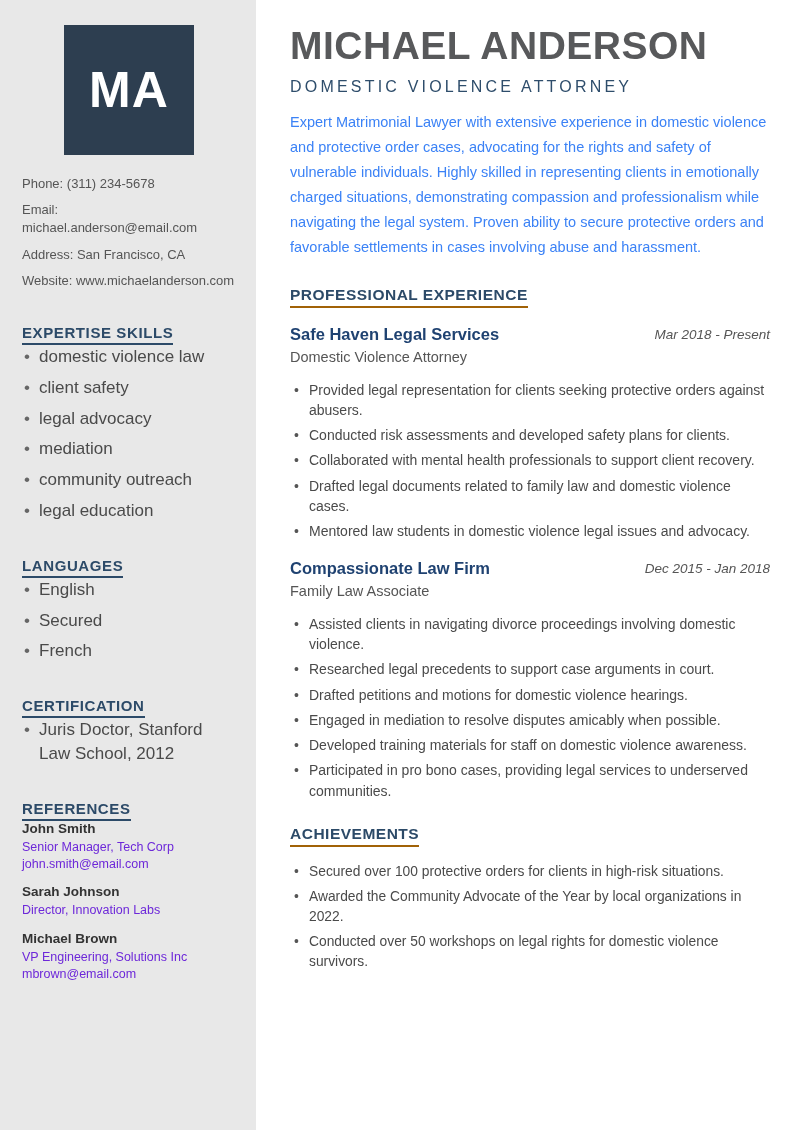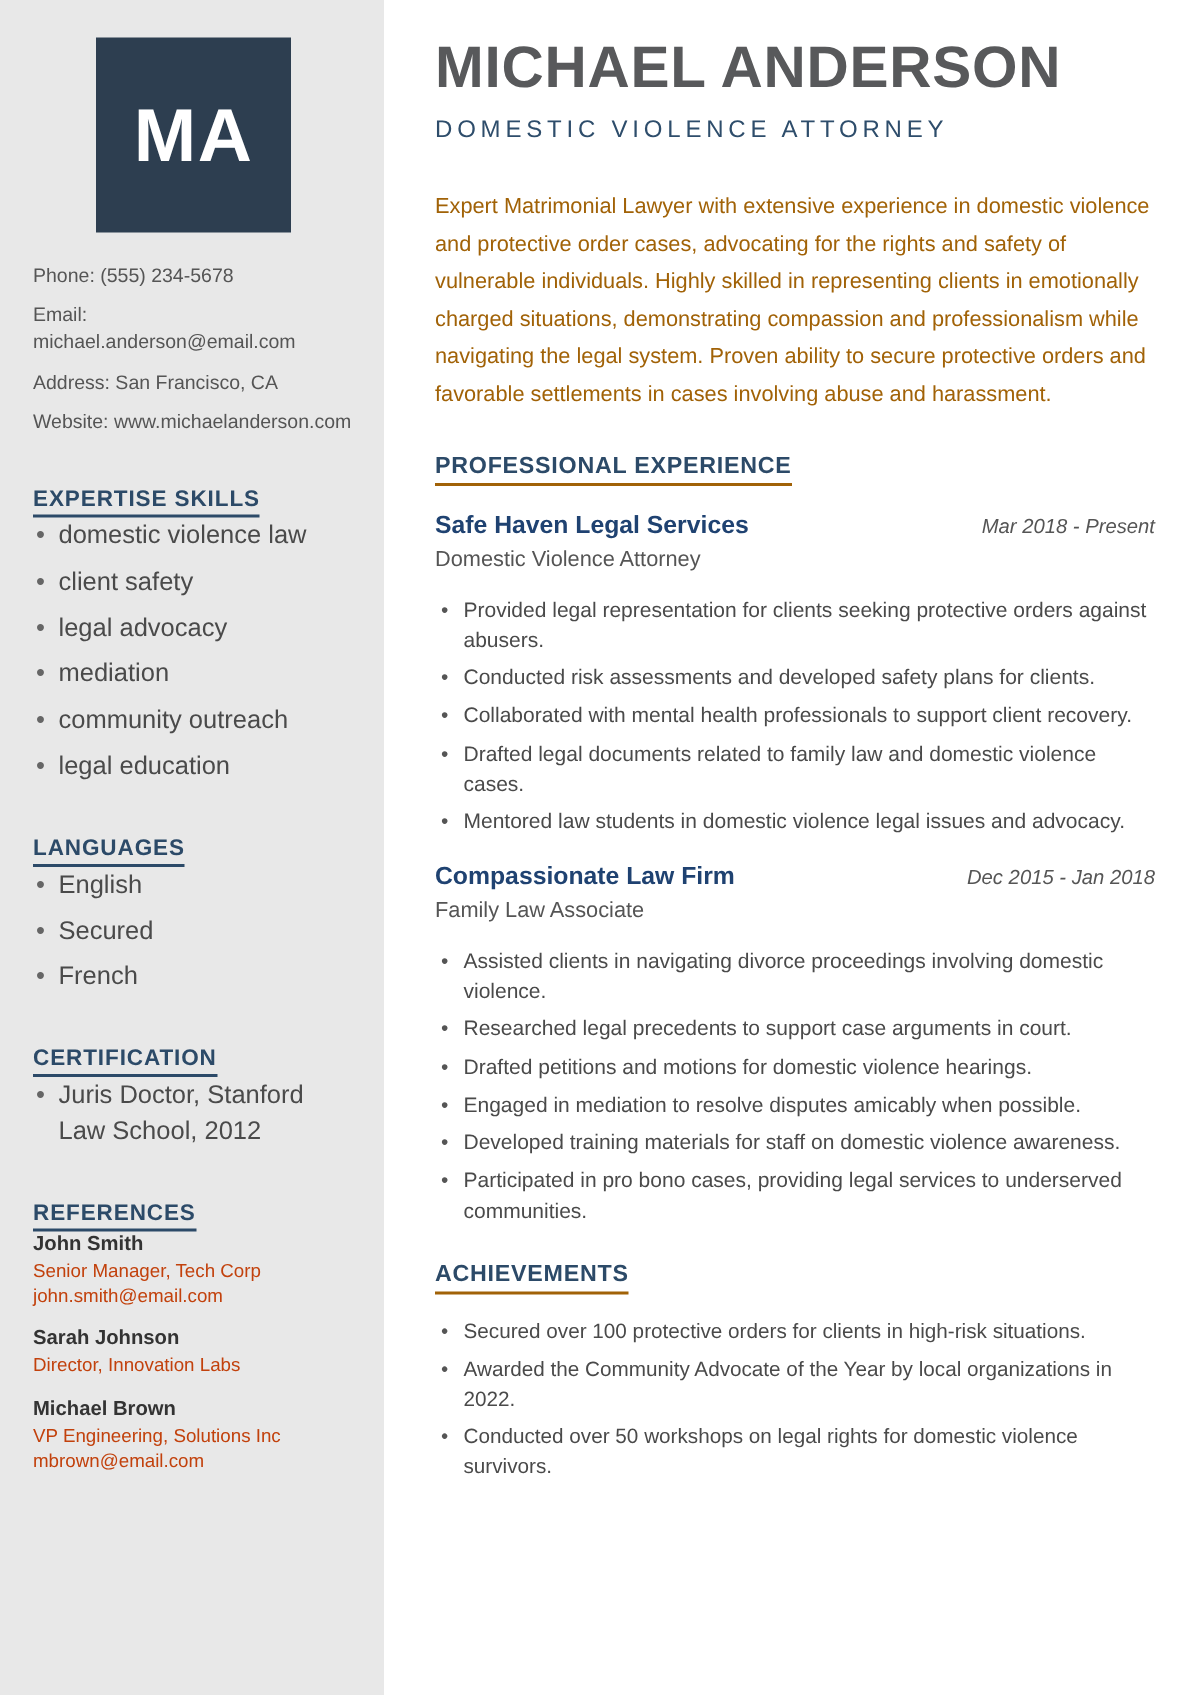--- a/index.html
+++ b/index.html
@@ -74,21 +74,21 @@
   }
   .ref-entry { margin-bottom: 12px; }
   .ref-name {
     font-size: 13.5px;
     font-weight: bold;
     color: #333333;
     margin-bottom: 3px;
   }
   .ref-role, .ref-email {
     font-size: 12.5px;
-    color: #c2410c;
+    color: #6d28d9;
     line-height: 1.35;
   }
 
   
   .main {
     flex: 1;
     background: #ffffff;
     padding: 26px 30px 0 34px;
   }
   .name {
@@ -99,23 +99,23 @@
     line-height: 1.05;
   }
   .job-title {
     margin-top: 11px;
     font-size: 16px;
     font-weight: 500;
     color: #2e4d6b;
     letter-spacing: 3.2px;
   }
   .summary {
-    margin-top: 30px;
+    margin-top: 14px;
     font-size: 14.5px;
-    color: #a16207;
+    color: #3b82f6;
     line-height: 1.72;
   }
   .main-heading {
     display: inline-block;
     font-size: 15.5px;
     font-weight: bold;
     color: #2c4a68;
     letter-spacing: 0.5px;
     border-bottom: 2px solid #a16207;
     padding-bottom: 2px;
@@ -165,21 +165,21 @@
 <body>
 
 <div class="page">
 
   <aside class="sidebar">
     <div class="monogram">
       <span>MA</span>
     </div>
 
     <div class="contact">
-      <p>Phone: (555) 234-5678</p>
+      <p>Phone: (311) 234-5678</p>
       <p>Email: michael.anderson@email.com</p>
       <p>Address: San Francisco, CA</p>
       <p>Website: www.michaelanderson.com</p>
     </div>
 
     <div class="side-section">
       <div class="side-heading">EXPERTISE SKILLS</div>
       <ul class="side-list">
         <li>domestic violence law</li>
         <li>client safety</li>

